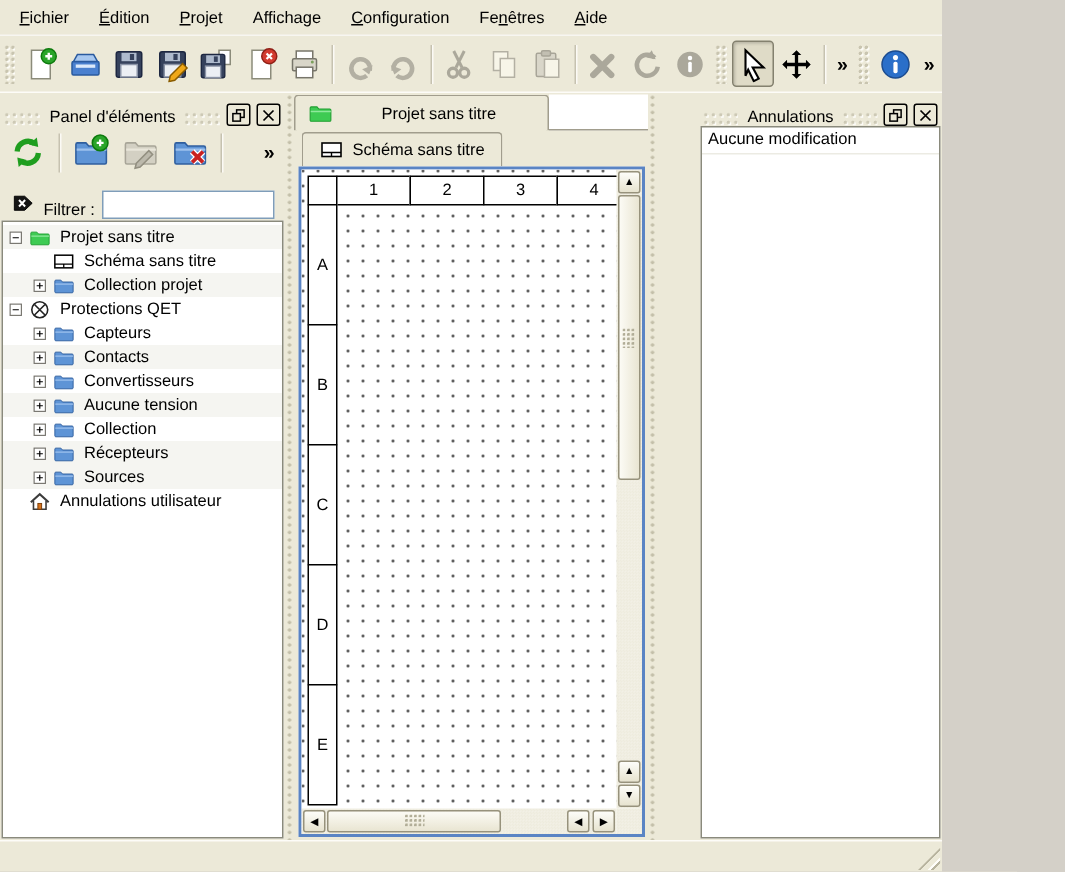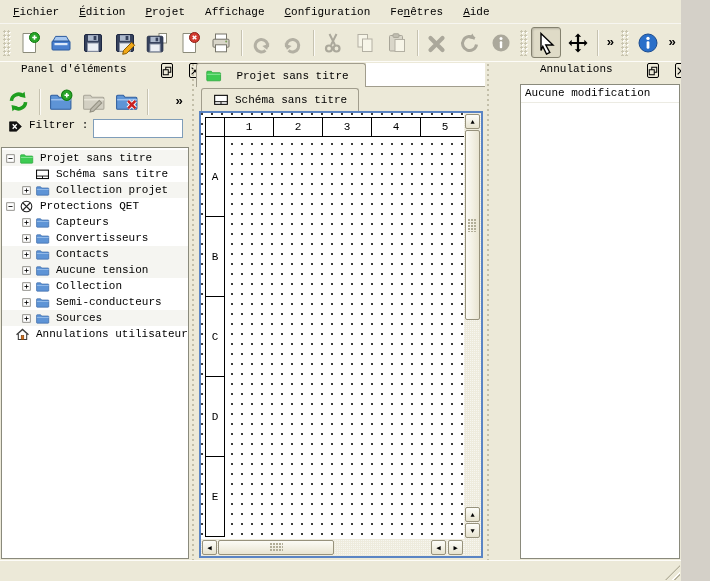--- a/index.html
+++ b/index.html
@@ -1,18 +1,18 @@
 <!DOCTYPE html>
 <html><head>
 <meta charset="utf-8">
 <style>
   html,body{margin:0;padding:0;background:#d4d0c8;}
   *{box-sizing:border-box;}
-  .app{position:relative;width:681px;height:581px;background:#ece9d8;overflow:hidden;
-       font-family:Liberation Mono, monospace;font-size:11px;color:#000;}
+  .app{position:relative;width:628px;height:581px;background:#ece9d8;overflow:hidden;
+       font-family:Liberation Sans, sans-serif;font-size:11px;color:#000;}
   .icon{display:inline-flex;line-height:0;}
   button{border:none;background:none;padding:0;font:inherit;color:inherit;}
   u{text-decoration:underline;}
 
   
   .menubar{height:24px;display:flex;align-items:center;padding-left:4px;gap:2px;
            border-bottom:1px solid #f7f6f1;}
   .menu-item{padding:4px 9px;white-space:nowrap;cursor:default;}
 
   
@@ -33,31 +33,31 @@
   
   .main{position:absolute;top:63px;left:0;right:0;bottom:21px;display:flex;}
   .splitter{width:6px;
     background-image:radial-gradient(circle at 2px 2px,#c3bfa9 1px,transparent 1.3px);
     background-size:4px 5px;background-position:1px 0;background-repeat:repeat-y;background-position-x:1px;}
 
   
   .dock{display:flex;flex-direction:column;}
   .left-dock{width:190px;}
   .right-dock{width:162px;margin-left:28px;}
-  .dock-title{height:21px;display:flex;align-items:flex-start;gap:16px;padding:0 3px;}
+  .dock-title{height:21px;display:flex;align-items:flex-end;gap:4px;padding:0 3px;}
   .dock-grip{flex:1;height:9px;
     background-image:radial-gradient(circle at 1.5px 1.5px,#cdc9b5 1px,transparent 1.3px),
                      radial-gradient(circle at 1.5px 1.5px,#fdfcf8 1px,transparent 1.3px);
     background-size:5px 5px,5px 5px;background-position:0 0,1px 1px;}
   .dock-label{white-space:nowrap;padding:0 2px;}
   .dock-btn{width:16px;height:15px;border:1px solid #000;background:#ece9d8;border-radius:2px;
             display:flex;align-items:center;justify-content:center;cursor:default;}
 
   .panel-toolbar{height:35px;display:flex;align-items:center;padding:1px 3px;gap:2px;}
-  .filter-row{height:27px;display:flex;align-items:flex-start;gap:5px;padding:0 7px;}
+  .filter-row{height:27px;display:flex;align-items:flex-end;gap:5px;padding:0 7px;}
   .filter-input{flex:1;height:19px;border:1px solid #7f9db9;background:#fff;padding:0 3px;
                 font:inherit;min-width:0;}
 
   .tree{flex:1;background:#fff;border:1px solid #8a8a7c;margin:1px 1px 1px 1px;overflow:hidden;
         padding-top:2px;}
   .tree-row{height:16px;display:flex;align-items:center;white-space:nowrap;cursor:default;}
   .tree-row.alt{background:#f5f5f1;}
   .tree-pad{display:inline-block;height:1px;}
   .tree-exp{width:9px;height:9px;margin-right:4px;flex:none;}
   .tree-exp-placeholder{width:13px;flex:none;}
@@ -468,51 +468,51 @@
             <span class="tree-ico">
               <span class="icon">
                 <svg width="15" height="15" viewBox="0 0 24 24">
                   <path d="M2.5 7c0-.6.4-1 1-1h5.4l1.8 2h10.3c.6 0 1 .4 1 1v9.5c0 .6-.4 1-1 1H3.5c-.6 0-1-.4-1-1z" fill="#5e94d6" stroke="#2f5e9e"></path>
                   <path d="M3 10.3h19" stroke="#9dc0ec" stroke-width="1.4"></path>
                 </svg>
               </span>
             </span>
             <span class="tree-label">Capteurs</span>
           </div>
-          <div class="tree-row">
+          <div class="tree-row alt">
             <span class="tree-pad" style="width:20px"></span>
             <span class="tree-exp"><svg width="9" height="9" viewBox="0 0 24 24">
                 <rect x="2" y="2" width="20" height="20" fill="#fff" stroke="#72706a" stroke-width="2"></rect>
                 <path d="M6.5 12h11M12 6.5v11" stroke="#000" stroke-width="2.2"></path>
               </svg></span>
             <span class="tree-ico">
               <span class="icon">
                 <svg width="15" height="15" viewBox="0 0 24 24">
                   <path d="M2.5 7c0-.6.4-1 1-1h5.4l1.8 2h10.3c.6 0 1 .4 1 1v9.5c0 .6-.4 1-1 1H3.5c-.6 0-1-.4-1-1z" fill="#5e94d6" stroke="#2f5e9e"></path>
                   <path d="M3 10.3h19" stroke="#9dc0ec" stroke-width="1.4"></path>
                 </svg>
               </span>
             </span>
-            <span class="tree-label">Convertisseurs</span>
-          </div>
-          <div class="tree-row alt">
+            <span class="tree-label">Contacts</span>
+          </div>
+          <div class="tree-row">
             <span class="tree-pad" style="width:20px"></span>
             <span class="tree-exp"><svg width="9" height="9" viewBox="0 0 24 24">
                 <rect x="2" y="2" width="20" height="20" fill="#fff" stroke="#72706a" stroke-width="2"></rect>
                 <path d="M6.5 12h11M12 6.5v11" stroke="#000" stroke-width="2.2"></path>
               </svg></span>
             <span class="tree-ico">
               <span class="icon">
                 <svg width="15" height="15" viewBox="0 0 24 24">
                   <path d="M2.5 7c0-.6.4-1 1-1h5.4l1.8 2h10.3c.6 0 1 .4 1 1v9.5c0 .6-.4 1-1 1H3.5c-.6 0-1-.4-1-1z" fill="#5e94d6" stroke="#2f5e9e"></path>
                   <path d="M3 10.3h19" stroke="#9dc0ec" stroke-width="1.4"></path>
                 </svg>
               </span>
             </span>
-            <span class="tree-label">Contacts</span>
+            <span class="tree-label">Convertisseurs</span>
           </div>
           <div class="tree-row alt">
             <span class="tree-pad" style="width:20px"></span>
             <span class="tree-exp"><svg width="9" height="9" viewBox="0 0 24 24">
                 <rect x="2" y="2" width="20" height="20" fill="#fff" stroke="#72706a" stroke-width="2"></rect>
                 <path d="M6.5 12h11M12 6.5v11" stroke="#000" stroke-width="2.2"></path>
               </svg></span>
             <span class="tree-ico">
               <span class="icon">
                 <svg width="15" height="15" viewBox="0 0 24 24">
@@ -532,35 +532,35 @@
             <span class="tree-ico">
               <span class="icon">
                 <svg width="15" height="15" viewBox="0 0 24 24">
                   <path d="M2.5 7c0-.6.4-1 1-1h5.4l1.8 2h10.3c.6 0 1 .4 1 1v9.5c0 .6-.4 1-1 1H3.5c-.6 0-1-.4-1-1z" fill="#5e94d6" stroke="#2f5e9e"></path>
                   <path d="M3 10.3h19" stroke="#9dc0ec" stroke-width="1.4"></path>
                 </svg>
               </span>
             </span>
             <span class="tree-label">Collection</span>
           </div>
-          <div class="tree-row">
+          <div class="tree-row alt">
             <span class="tree-pad" style="width:20px"></span>
             <span class="tree-exp"><svg width="9" height="9" viewBox="0 0 24 24">
                 <rect x="2" y="2" width="20" height="20" fill="#fff" stroke="#72706a" stroke-width="2"></rect>
                 <path d="M6.5 12h11M12 6.5v11" stroke="#000" stroke-width="2.2"></path>
               </svg></span>
             <span class="tree-ico">
               <span class="icon">
                 <svg width="15" height="15" viewBox="0 0 24 24">
                   <path d="M2.5 7c0-.6.4-1 1-1h5.4l1.8 2h10.3c.6 0 1 .4 1 1v9.5c0 .6-.4 1-1 1H3.5c-.6 0-1-.4-1-1z" fill="#5e94d6" stroke="#2f5e9e"></path>
                   <path d="M3 10.3h19" stroke="#9dc0ec" stroke-width="1.4"></path>
                 </svg>
               </span>
             </span>
-            <span class="tree-label">Semi-conducteurs</span>
+            <span class="tree-label">Récepteurs</span>
           </div>
           <div class="tree-row alt">
             <span class="tree-pad" style="width:20px"></span>
             <span class="tree-exp"><svg width="9" height="9" viewBox="0 0 24 24">
                 <rect x="2" y="2" width="20" height="20" fill="#fff" stroke="#72706a" stroke-width="2"></rect>
                 <path d="M6.5 12h11M12 6.5v11" stroke="#000" stroke-width="2.2"></path>
               </svg></span>
             <span class="tree-ico">
               <span class="icon">
                 <svg width="15" height="15" viewBox="0 0 24 24">

